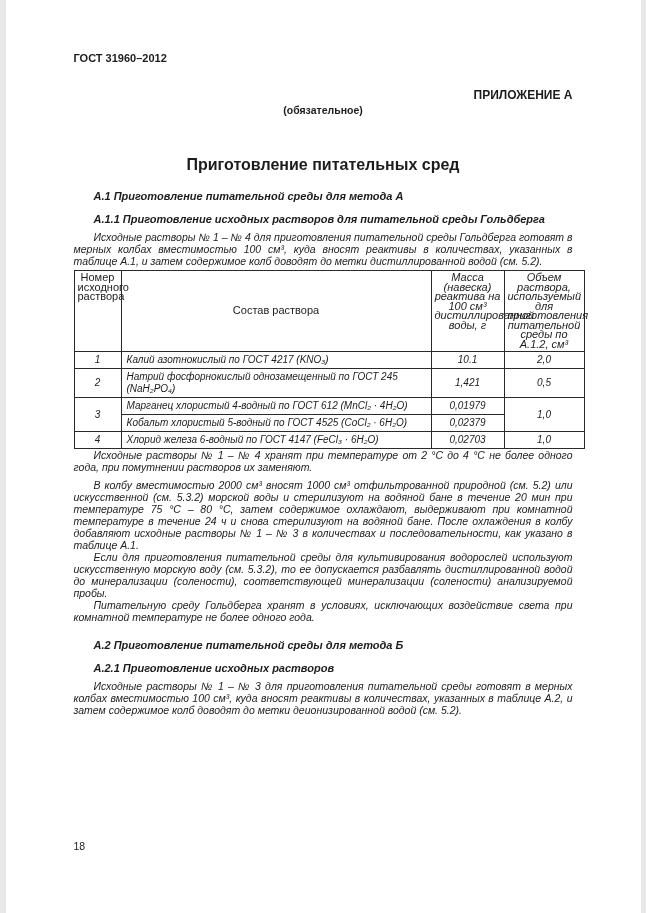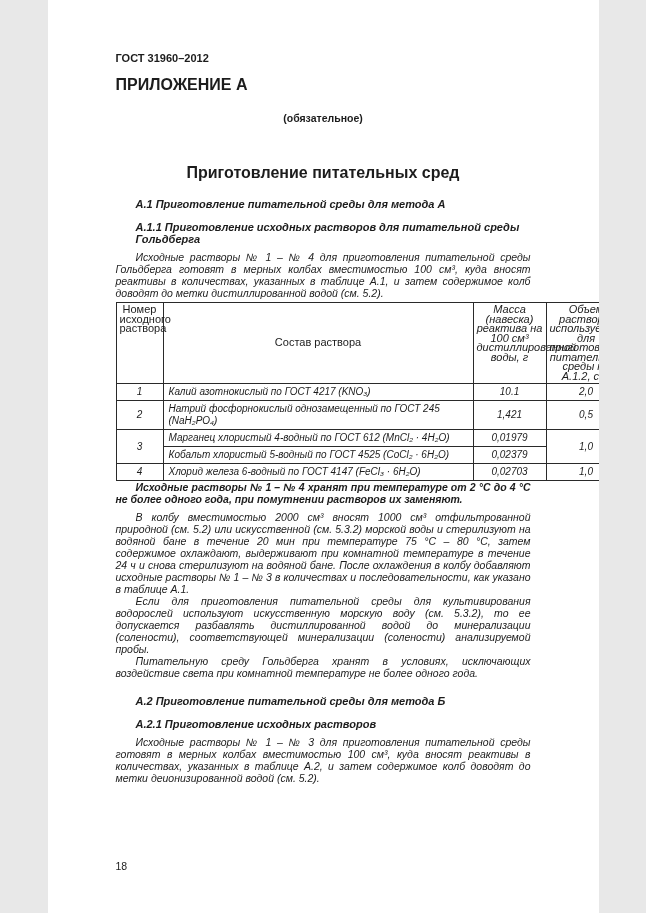--- a/index.html
+++ b/index.html
@@ -1,32 +1,32 @@
 <!DOCTYPE html>
 <html lang="ru"><head>
 <meta charset="utf-8">
 <style>
   * { margin: 0; padding: 0; box-sizing: border-box; }
   html, body { background: #e8e8e8; }
   .page {
-    width: 551px;
+    width: 635px;
     height: 913px;
     background: #ffffff;
     position: relative;
     margin: 0 auto;
     font-family: "Liberation Sans", sans-serif;
     color: #1c1c1c;
     overflow: hidden;
   }
   .content { padding: 52px 68px 0 68px; }
 
   .doc-number { font-size: 11px; font-weight: bold; }
 
-  .appendix-title { text-align: left; font-weight: bold; font-size: 16px; margin-top: 12px; }
-  .appendix-subtitle { text-align: center; font-weight: bold; font-size: 10.5px; margin-top: 18px; }
+  .appendix-title { text-align: right; font-weight: bold; font-size: 12px; margin-top: 24px; }
+  .appendix-subtitle { text-align: center; font-weight: bold; font-size: 10.5px; margin-top: 2px; }
   .main-heading { text-align: center; font-weight: bold; font-size: 16px; margin-top: 40px; }
 
   .section-heading {
     font-weight: bold;
     font-style: italic;
     font-size: 11px;
     margin-top: 16px;
     padding-left: 20px;
   }
   .section-heading.sub { margin-top: 11px; }
@@ -68,27 +68,27 @@
     vertical-align: middle;
   }
   td.c { text-align: center; }
   td.top { vertical-align: top; padding-top: 3px; }
 
   .col-num { width: 47px; }
   .col-comp { width: 310px; }
   .col-mass { width: 73px; }
   .col-vol { width: 80px; }
 
-  .note { margin-top: 8px; font-weight: bold; }
+  .note { margin-top: 8px; }
   .gap-lg { margin-top: 12px; }
 
   .page-number {
     position: absolute;
     left: 68px;
-    top: 860px;
+    top: 840px;
     font-size: 10.5px;
   }
 </style>
 </head>
 <body>
 
 <div class="page">
   <div class="content">
 
     <div class="doc-number">ГОСТ 31960–2012</div>

